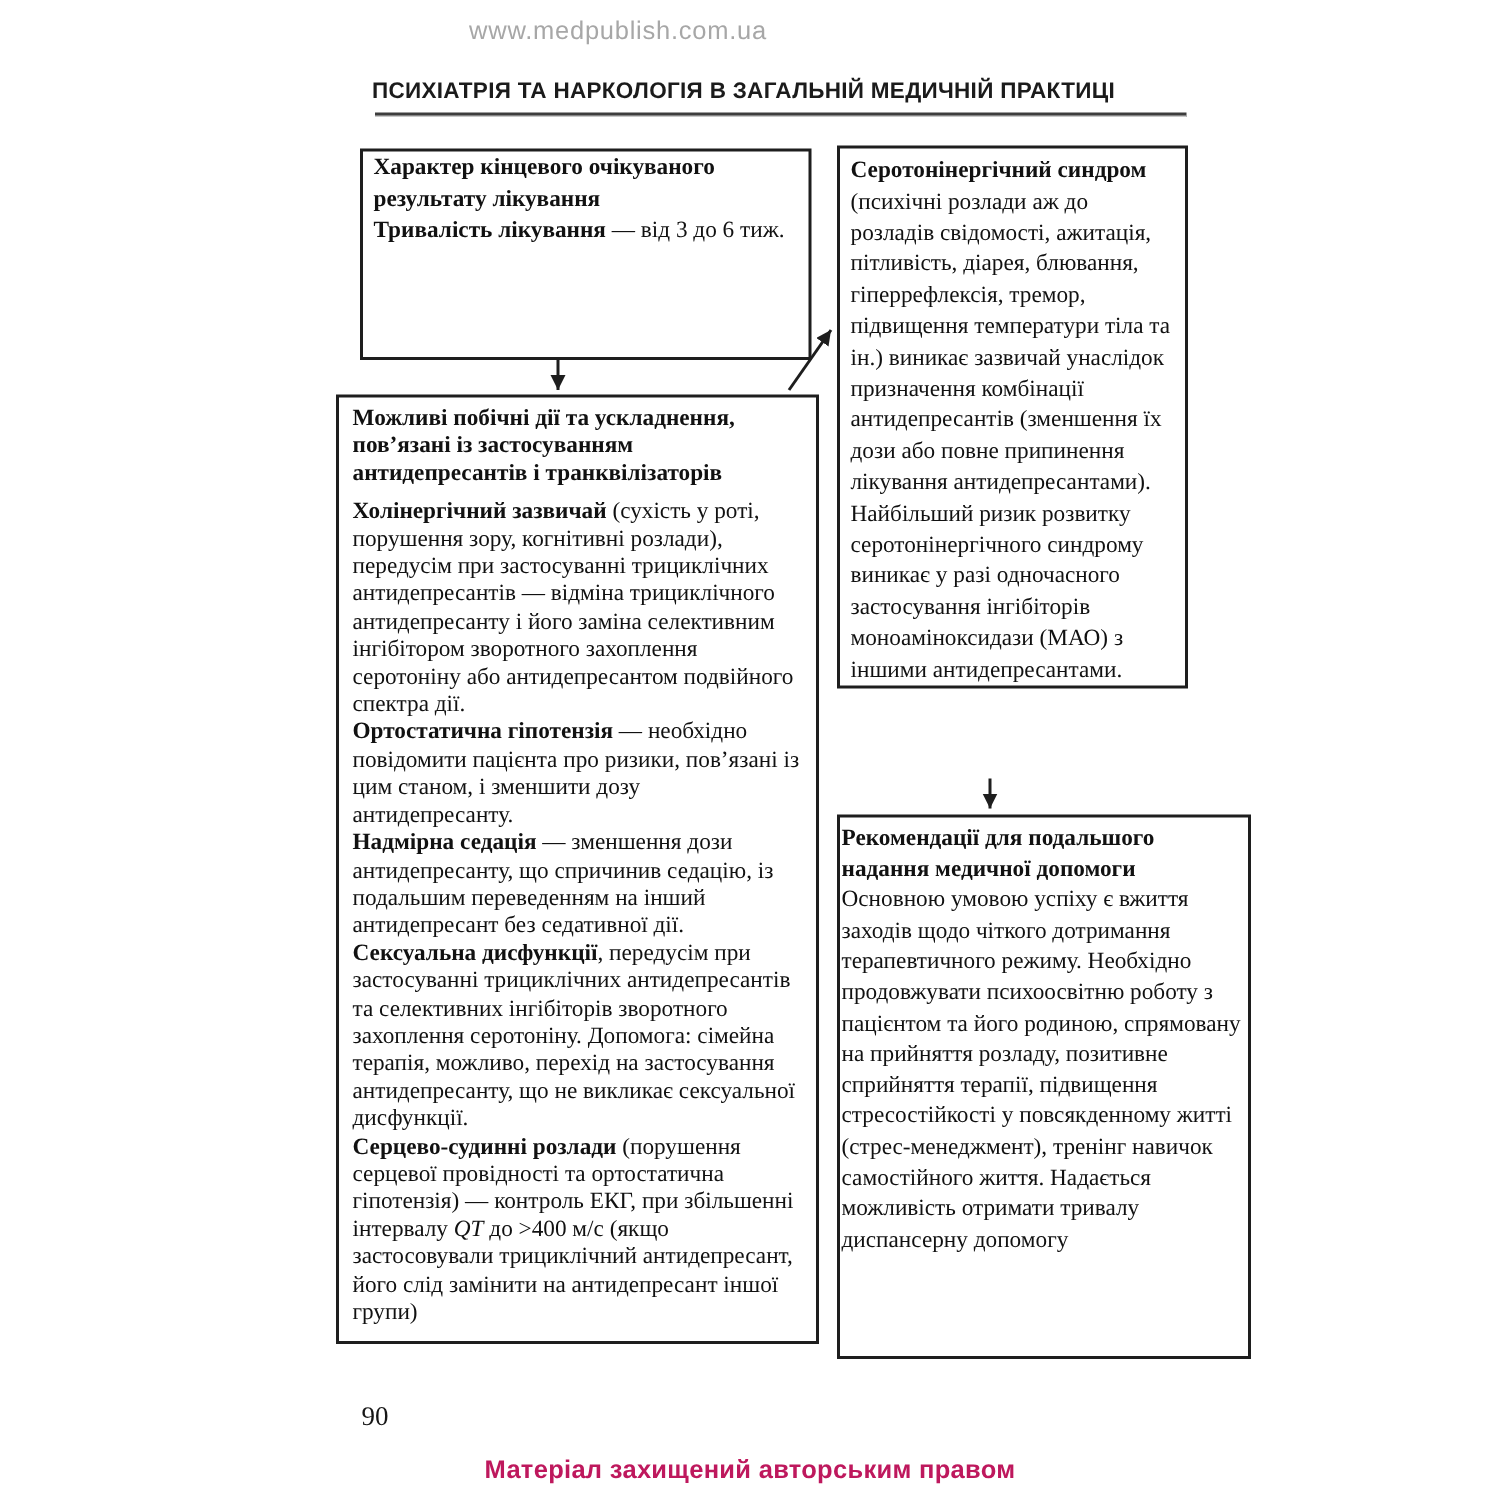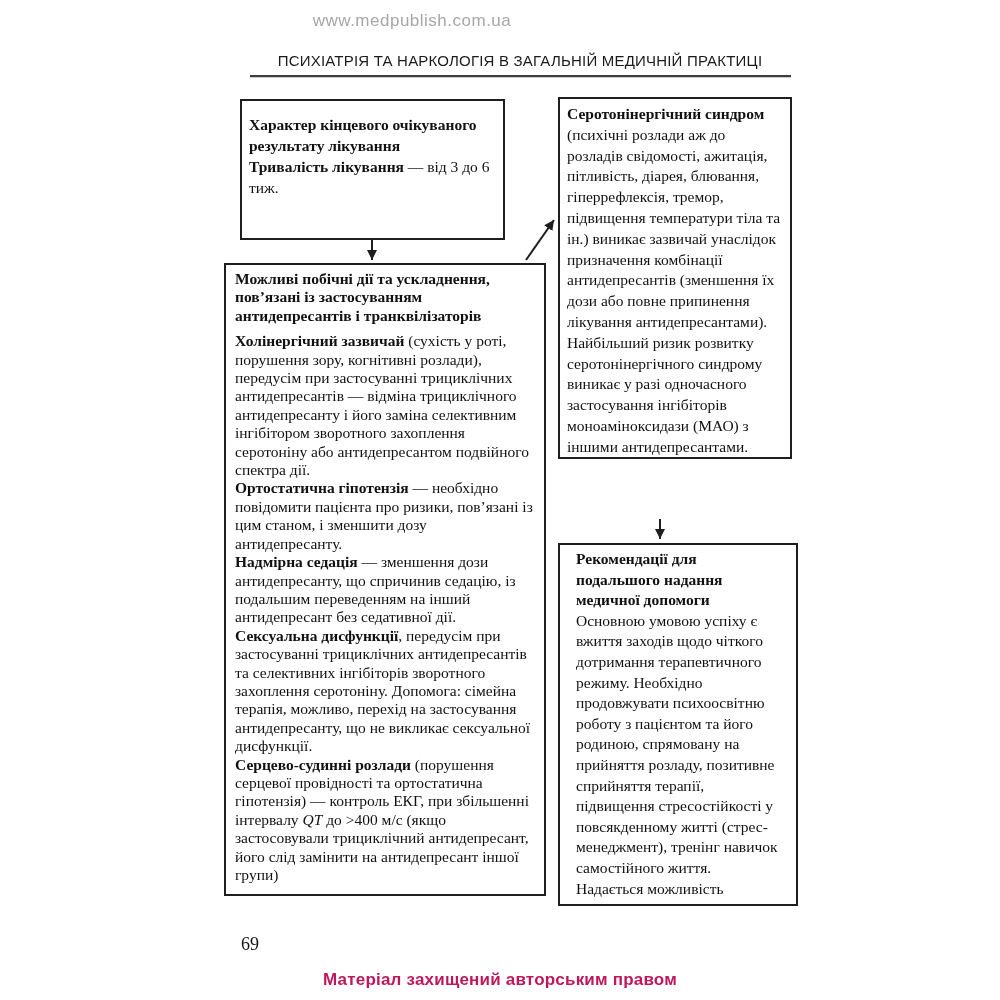--- a/index.html
+++ b/index.html
@@ -1,35 +1,35 @@
 <!DOCTYPE html>
 <html><head>
 <meta charset="utf-8">
 <style>
   html,body{margin:0;padding:0;}
   body{width:1000px;height:1000px;background:#ffffff;font-family:"Liberation Serif",serif;color:#111;}
   #page{position:relative;width:1000px;height:1000px;background:#ffffff;overflow:hidden;}
 
   .watermark-top{position:absolute;left:0;top:11px;width:824px;text-align:center;
     font-family:"Liberation Sans",sans-serif;font-size:17px;color:#a7a7a7;letter-spacing:.5px;}
-  .header-title{position:absolute;left:248px;top:52px;width:544px;text-align:center;
-    font-family:"Liberation Sans",sans-serif;font-weight:normal;font-size:15px;color:#1b1b1b;
+  .header-title{position:absolute;left:248px;top:52px;width:544px;
+    font-family:"Liberation Sans",sans-serif;font-weight:bold;font-size:15px;color:#1b1b1b;
     letter-spacing:.2px;white-space:nowrap;}
   .header-rule{position:absolute;left:250px;top:75px;width:541px;height:2px;background:#3d3d3d;
     border-bottom:1px solid #c9c9c9;}
 
   .fc-box{position:absolute;box-sizing:border-box;border:2px solid #1e1e1e;background:#fff;
     overflow:hidden;font-size:15.5px;}
   .fc-box p{margin:0;}
   .fc-box .title{font-weight:bold;}
-  #box-outcome{left:240px;top:99px;width:265px;height:141px;padding:13px 7px;line-height:21px;}
+  #box-outcome{left:240px;top:99px;width:301px;height:141px;padding:0 7px;line-height:21px;}
   #box-side-effects{left:224px;top:263px;width:322px;height:633px;padding:5px 9px;line-height:18.4px;}
   #box-side-effects .title{margin-bottom:7px;}
   #box-serotonin{left:558px;top:97px;width:234px;height:362px;padding:5px 7px;line-height:20.8px;}
-  #box-recommendations{left:558px;top:543px;width:240px;height:363px;padding:4px 16px;line-height:20.6px;}
+  #box-recommendations{left:558px;top:543px;width:276px;height:363px;padding:4px 1px;line-height:20.6px;}
   .lead{font-weight:bold;text-align:right;}
 
   #arrows{position:absolute;left:0;top:0;width:1000px;height:1000px;pointer-events:none;}
 
   .page-number{position:absolute;left:241px;top:934px;font-size:18px;color:#161616;}
   .watermark-bottom{position:absolute;left:0;top:970px;width:1000px;text-align:center;
     font-family:"Liberation Sans",sans-serif;font-weight:bold;font-size:17px;color:#be185d;letter-spacing:.2px;}
 </style>
 </head>
 <body>
@@ -69,17 +69,17 @@
     <defs>
       <marker id="ah" markerUnits="userSpaceOnUse" markerWidth="12" markerHeight="12" refX="10" refY="5" orient="auto">
         <path d="M0,0 L10,5 L0,10 z" fill="#1e1e1e"></path>
       </marker>
     </defs>
     <path d="M372,240 L372,260" stroke="#1e1e1e" stroke-width="2" fill="none" marker-end="url(#ah)"></path>
     <path d="M526,260 L554,220" stroke="#1e1e1e" stroke-width="2" fill="none" marker-end="url(#ah)"></path>
     <path d="M660,519 L660,539" stroke="#1e1e1e" stroke-width="2" fill="none" marker-end="url(#ah)"></path>
   </svg>
 
-  <div class="page-number">69</div>
+  <div class="page-number">90</div>
 
   <div class="watermark-bottom">Матеріал захищений авторським правом</div>
 
 </div>
 
 </body></html>

